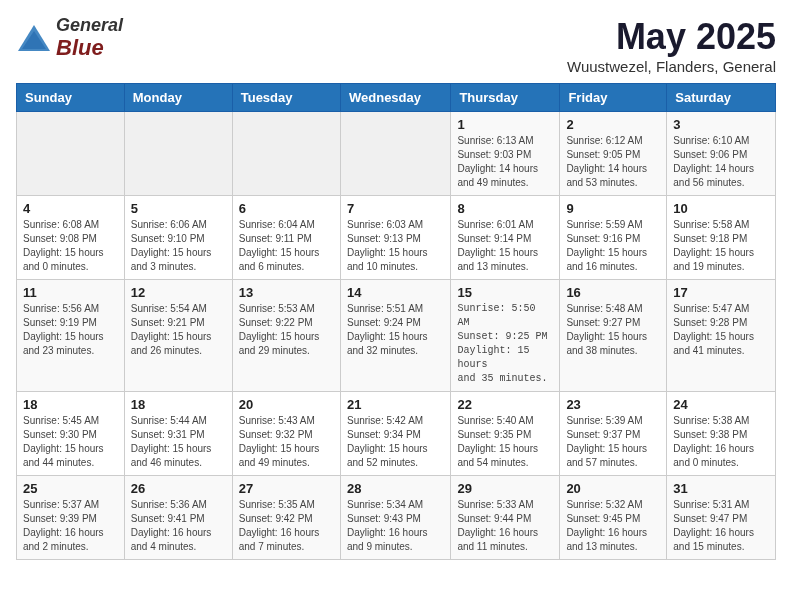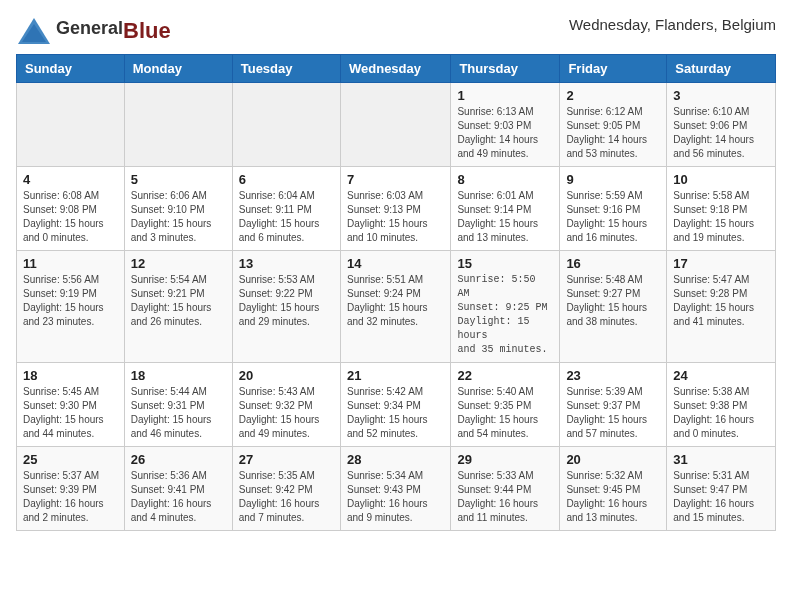--- a/index.html
+++ b/index.html
@@ -16,22 +16,23 @@
       align-items: flex-start;
       margin-bottom: 8px;
     }
     .logo {
       display: flex;
       align-items: center;
       gap: 4px;
     }
     .logo-text {
       display: flex;
-      flex-direction: row;
+      flex-direction: column;
       line-height: 1.1;
+      font-style: italic;
     }
     .logo-general {
       font-size: 18px;
       font-weight: bold;
       color: #333;
     }
     .logo-blue {
       font-size: 22px;
       font-weight: bold;
       color: #7f1d1d;
@@ -107,21 +108,22 @@
     <svg class="logo-icon" viewBox="0 0 36 30" xmlns="http://www.w3.org/2000/svg">
       <polygon points="18,2 34,28 2,28" fill="#2573b8" opacity="0.85"></polygon>
       <polygon points="18,8 30,26 6,26" fill="#1a5fa8" opacity="0.5"></polygon>
     </svg>
     <div class="logo-text">
       <span class="logo-general">General</span>
       <span class="logo-blue">Blue</span>
     </div>
   </div>
   <div class="title-block">
-    <div class="calendar-subtitle">Wednesday, Flanders, Belgium</div>
+    <div class="calendar-title">May 2025</div>
+    <div class="calendar-subtitle">Wuustwezel, Flanders, General</div>
   </div>
 </div>
 
 <table>
   <thead>
     <tr>
     <th>Sunday</th>
         <th>Monday</th>
         <th>Tuesday</th>
         <th>Wednesday</th>

